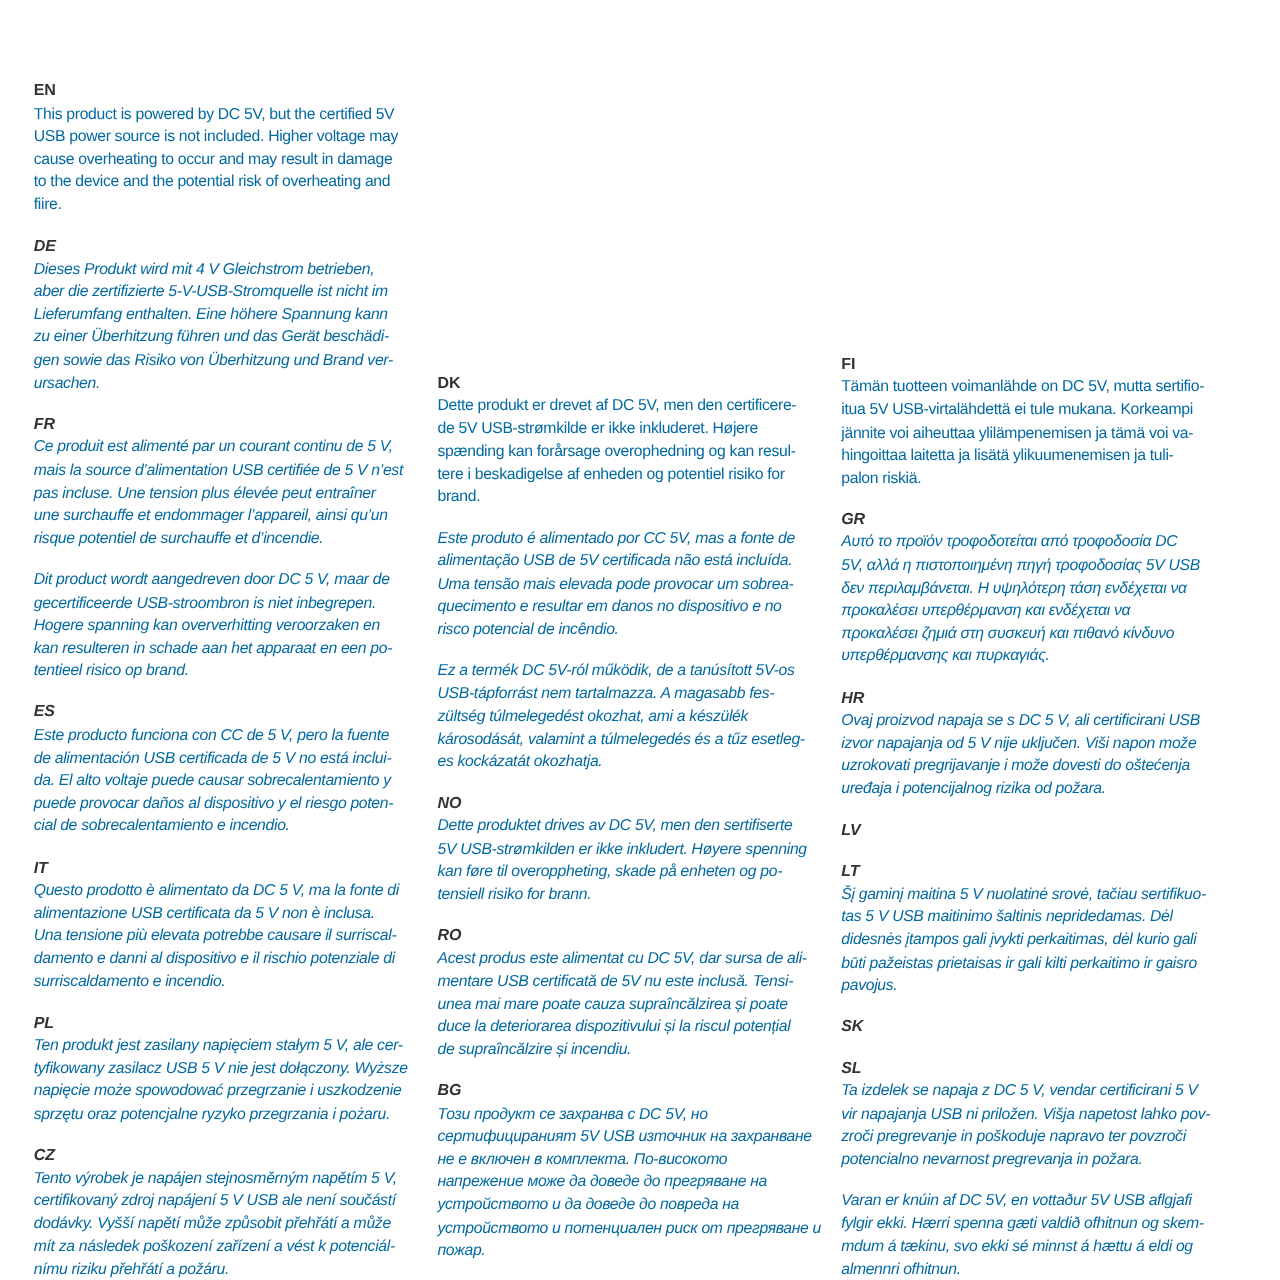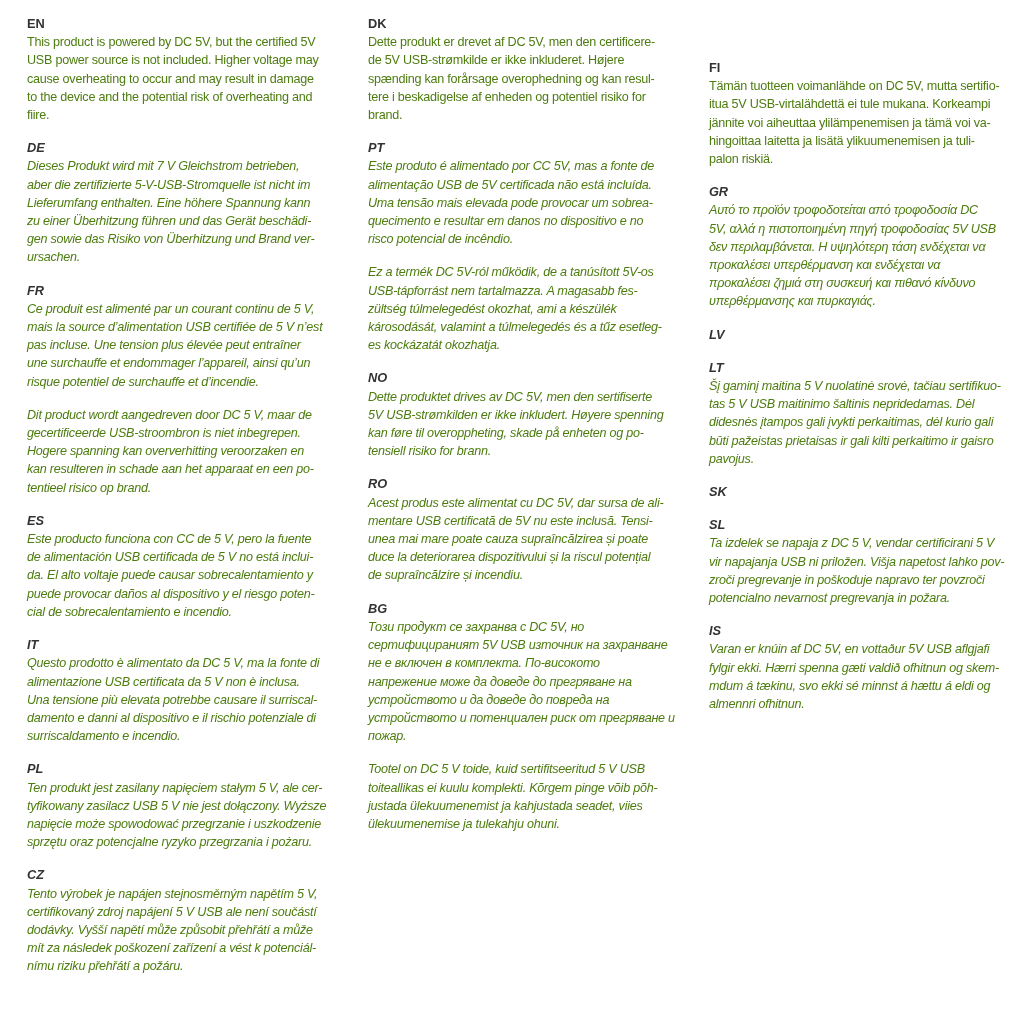--- a/index.html
+++ b/index.html
@@ -4,63 +4,64 @@
 <style>
   html, body { margin: 0; padding: 0; background: #ffffff; }
   .page {
     position: relative;
     width: 1024px;
     height: 1024px;
     background: #ffffff;
     box-sizing: border-box;
     padding: 15px 10px 0 27px;
     display: flex;
-    gap: 30px;
+    gap: 12px;
     overflow: hidden;
     font-family: "Liberation Sans", sans-serif;
+    align-items: flex-end;
   }
   .col { flex: 0 0 311px; width: 311px; }
   .col-3 { flex: 0 0 334px; width: 334px; margin-top: 44px; }
   .lang-section { margin: 0; }
   .lang-section + .lang-section { margin-top: 15px; font-style: italic; }
   .lang-code {
     margin: 0;
     font-size: 12.8px;
     line-height: 18.2px;
     font-weight: 700;
     color: #333333;
     letter-spacing: -0.1px;
   }
   .lang-text {
     margin: 0;
     font-size: 12.6px;
     line-height: 18.2px;
     font-weight: 400;
-    color: #4d7c0f;
+    color: #0369a1;
     white-space: pre;
     letter-spacing: -0.25px;
   }
 </style>
 </head>
 <body>
 
 <main class="page">
   <div class="col">
   <section class="lang-section">
     <h2 class="lang-code">EN</h2>
     <p class="lang-text">This product is powered by DC 5V, but the certified 5V
 USB power source is not included. Higher voltage may
 cause overheating to occur and may result in damage
 to the device and the potential risk of overheating and
 fiire.</p>
   </section>
 
   <section class="lang-section">
     <h2 class="lang-code">DE</h2>
-    <p class="lang-text">Dieses Produkt wird mit 7 V Gleichstrom betrieben,
+    <p class="lang-text">Dieses Produkt wird mit 4 V Gleichstrom betrieben,
 aber die zertifizierte 5-V-USB-Stromquelle ist nicht im
 Lieferumfang enthalten. Eine höhere Spannung kann
 zu einer Überhitzung führen und das Gerät beschädi-
 gen sowie das Risiko von Überhitzung und Brand ver-
 ursachen.</p>
   </section>
 
   <section class="lang-section">
     <h2 class="lang-code">FR</h2>
     <p class="lang-text">Ce produit est alimenté par un courant continu de 5 V,
@@ -117,21 +118,20 @@
   <section class="lang-section">
     <h2 class="lang-code">DK</h2>
     <p class="lang-text">Dette produkt er drevet af DC 5V, men den certificere-
 de 5V USB-strømkilde er ikke inkluderet. Højere
 spænding kan forårsage overophedning og kan resul-
 tere i beskadigelse af enheden og potentiel risiko for
 brand.</p>
   </section>
 
   <section class="lang-section">
-    <h2 class="lang-code">PT</h2>
     <p class="lang-text">Este produto é alimentado por CC 5V, mas a fonte de
 alimentação USB de 5V certificada não está incluída.
 Uma tensão mais elevada pode provocar um sobrea-
 quecimento e resultar em danos no dispositivo e no
 risco potencial de incêndio.</p>
   </section>
 
   <section class="lang-section">
     <p class="lang-text">Ez a termék DC 5V-ról működik, de a tanúsított 5V-os
 USB-tápforrást nem tartalmazza. A magasabb fes-
@@ -163,24 +163,20 @@
     <p class="lang-text">Този продукт се захранва с DC 5V, но
 сертифицираният 5V USB източник на захранване
 не е включен в комплекта. По-високото
 напрежение може да доведе до прегряване на
 устройството и да доведе до повреда на
 устройството и потенциален риск от прегряване и
 пожар.</p>
   </section>
 
   <section class="lang-section">
-    <p class="lang-text">Tootel on DC 5 V toide, kuid sertifitseeritud 5 V USB
-toiteallikas ei kuulu komplekti. Kõrgem pinge võib põh-
-justada ülekuumenemist ja kahjustada seadet, viies
-ülekuumenemise ja tulekahju ohuni.</p>
   </section>
 </div>
   <div class="col col-3">
   <section class="lang-section">
     <h2 class="lang-code">FI</h2>
     <p class="lang-text">Tämän tuotteen voimanlähde on DC 5V, mutta sertifio-
 itua 5V USB-virtalähdettä ei tule mukana. Korkeampi
 jännite voi aiheuttaa ylilämpenemisen ja tämä voi va-
 hingoittaa laitetta ja lisätä ylikuumenemisen ja tuli-
 palon riskiä.</p>
@@ -189,20 +185,27 @@
   <section class="lang-section">
     <h2 class="lang-code">GR</h2>
     <p class="lang-text">Αυτό το προϊόν τροφοδοτείται από τροφοδοσία DC
 5V, αλλά η πιστοποιημένη πηγή τροφοδοσίας 5V USB
 δεν περιλαμβάνεται. Η υψηλότερη τάση ενδέχεται να
 προκαλέσει υπερθέρμανση και ενδέχεται να
 προκαλέσει ζημιά στη συσκευή και πιθανό κίνδυνο
 υπερθέρμανσης και πυρκαγιάς.</p>
   </section>
 
+  <section class="lang-section">
+    <h2 class="lang-code">HR</h2>
+    <p class="lang-text">Ovaj proizvod napaja se s DC 5 V, ali certificirani USB
+izvor napajanja od 5 V nije uključen. Viši napon može
+uzrokovati pregrijavanje i može dovesti do oštećenja
+uređaja i potencijalnog rizika od požara.</p>
+  </section>
 
   <section class="lang-section">
     <h2 class="lang-code">LV</h2>
   </section>
 
   <section class="lang-section">
     <h2 class="lang-code">LT</h2>
     <p class="lang-text">Šį gaminį maitina 5 V nuolatinė srovė, tačiau sertifikuo-
 tas 5 V USB maitinimo šaltinis nepridedamas. Dėl
 didesnės įtampos gali įvykti perkaitimas, dėl kurio gali
@@ -216,20 +219,19 @@
 
   <section class="lang-section">
     <h2 class="lang-code">SL</h2>
     <p class="lang-text">Ta izdelek se napaja z DC 5 V, vendar certificirani 5 V
 vir napajanja USB ni priložen. Višja napetost lahko pov-
 zroči pregrevanje in poškoduje napravo ter povzroči
 potencialno nevarnost pregrevanja in požara.</p>
   </section>
 
   <section class="lang-section">
-    <h2 class="lang-code">IS</h2>
     <p class="lang-text">Varan er knúin af DC 5V, en vottaður 5V USB aflgjafi
 fylgir ekki. Hærri spenna gæti valdið ofhitnun og skem-
 mdum á tækinu, svo ekki sé minnst á hættu á eldi og
 almennri ofhitnun.</p>
   </section>
 </div>
 </main>
 
 </body></html>

